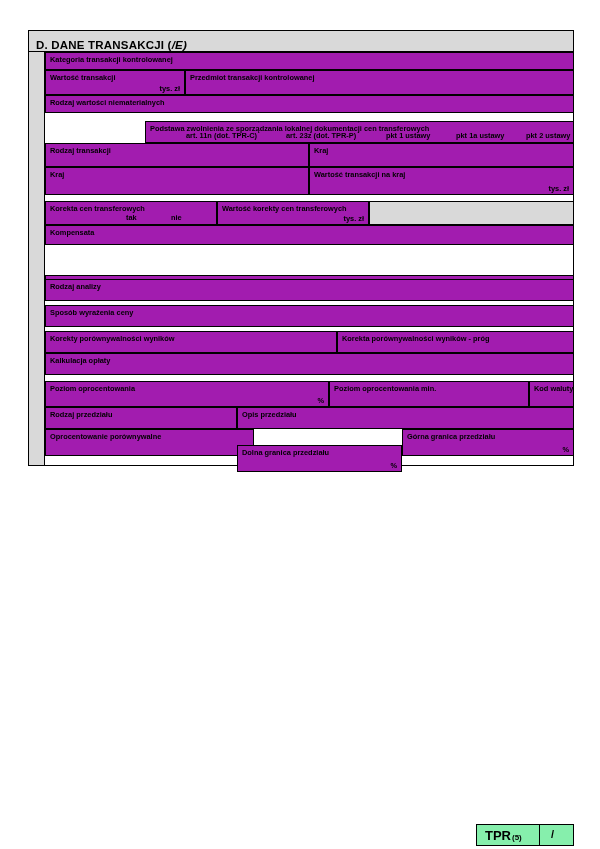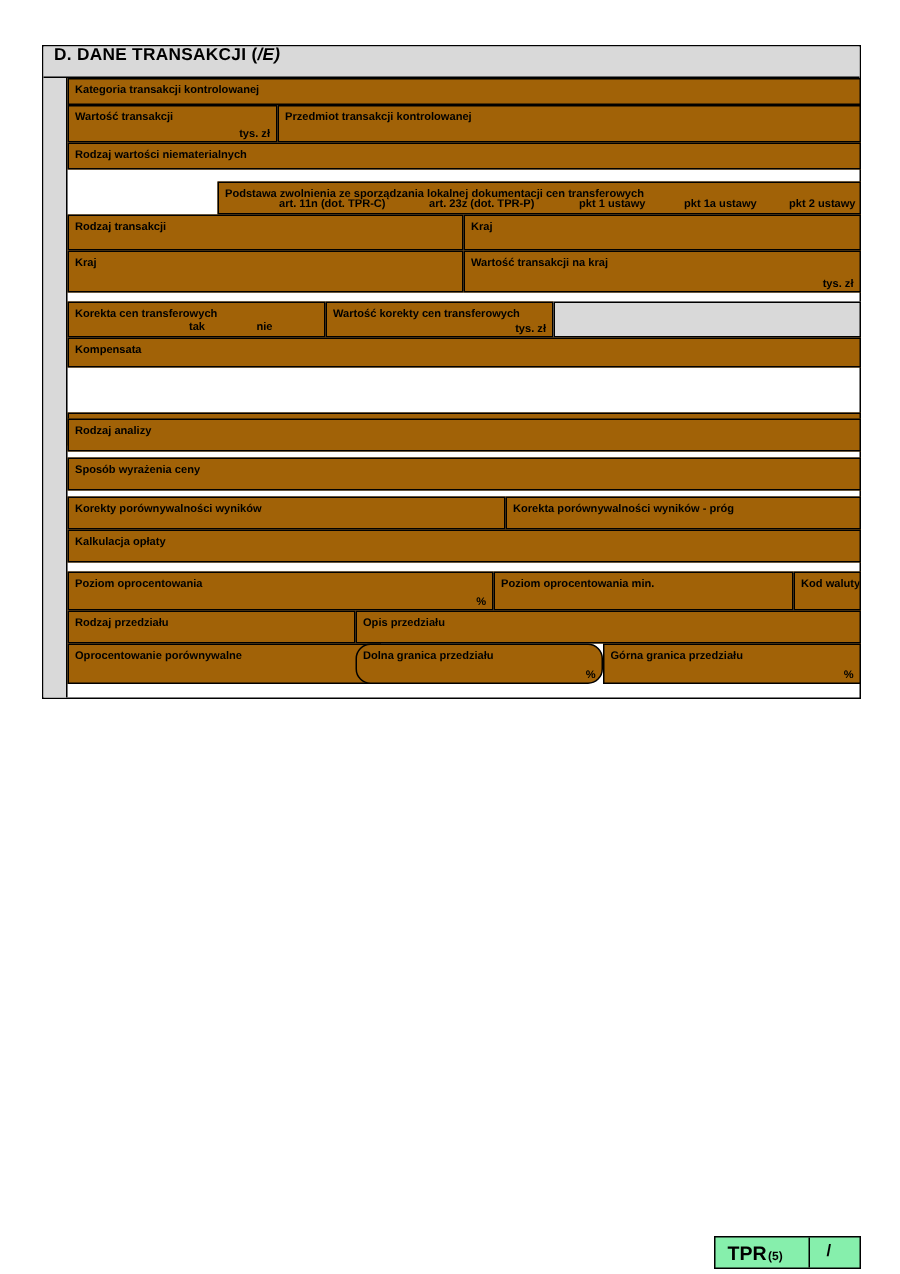--- a/index.html
+++ b/index.html
@@ -34,21 +34,21 @@
   .sec-header {
     position: absolute;
     left: 0;
     top: 0;
     width: 100%;
     height: 21px;
     background: #d9d9d9;
     border-bottom: 1px solid #000;
     box-sizing: border-box;
     display: flex;
-    align-items: flex-start;
+    align-items: flex-end;
   }
   .sec-header .t {
     font-size: 11.5px;
     font-weight: bold;
     letter-spacing: .2px;
     padding-left: 7px;
   }
   .sec-header .t .ital {
     font-style: italic;
     font-weight: bold;
@@ -62,21 +62,21 @@
     bottom: 0;
     background: #d9d9d9;
     border-right: 1px solid #000;
     box-sizing: border-box;
   }
   
   .cell {
     position: absolute;
     box-sizing: border-box;
     border: 1px solid #000;
-    background: #a16207;
+    background: #a21caf;
     overflow: hidden;
   }
   .cell.gray {
     background: #d9d9d9;
   }
   .lbl {
     position: absolute;
     left: 4px;
     top: 2px;
     font-size: 7.4px;
@@ -249,21 +249,21 @@
       <span class="lbl">Rodzaj przedziału</span>
     </div>
     <div class="cell" style="left:208px; top:376px; width:337px; height:22px;">
       <span class="lbl">Opis przedziału</span>
     </div>
 
     <div class="cell" style="left:16px; top:398px; width:209px; height:27px;">
       <span class="lbl">Oprocentowanie porównywalne</span>
       <span class="unit pct">%</span>
     </div>
-    <div class="cell" style="left:208px; top:398px; width:165px; height:27px;border-radius:10px;">
+    <div class="cell" style="left:208px; top:414px; width:165px; height:27px;">
       <span class="lbl">Dolna granica przedziału</span>
       <span class="unit pct">%</span>
     </div>
     <div class="cell" style="left:373px; top:398px; width:172px; height:27px;">
       <span class="lbl">Górna granica przedziału</span>
       <span class="unit pct">%</span>
     </div>
 
   </div>
 

